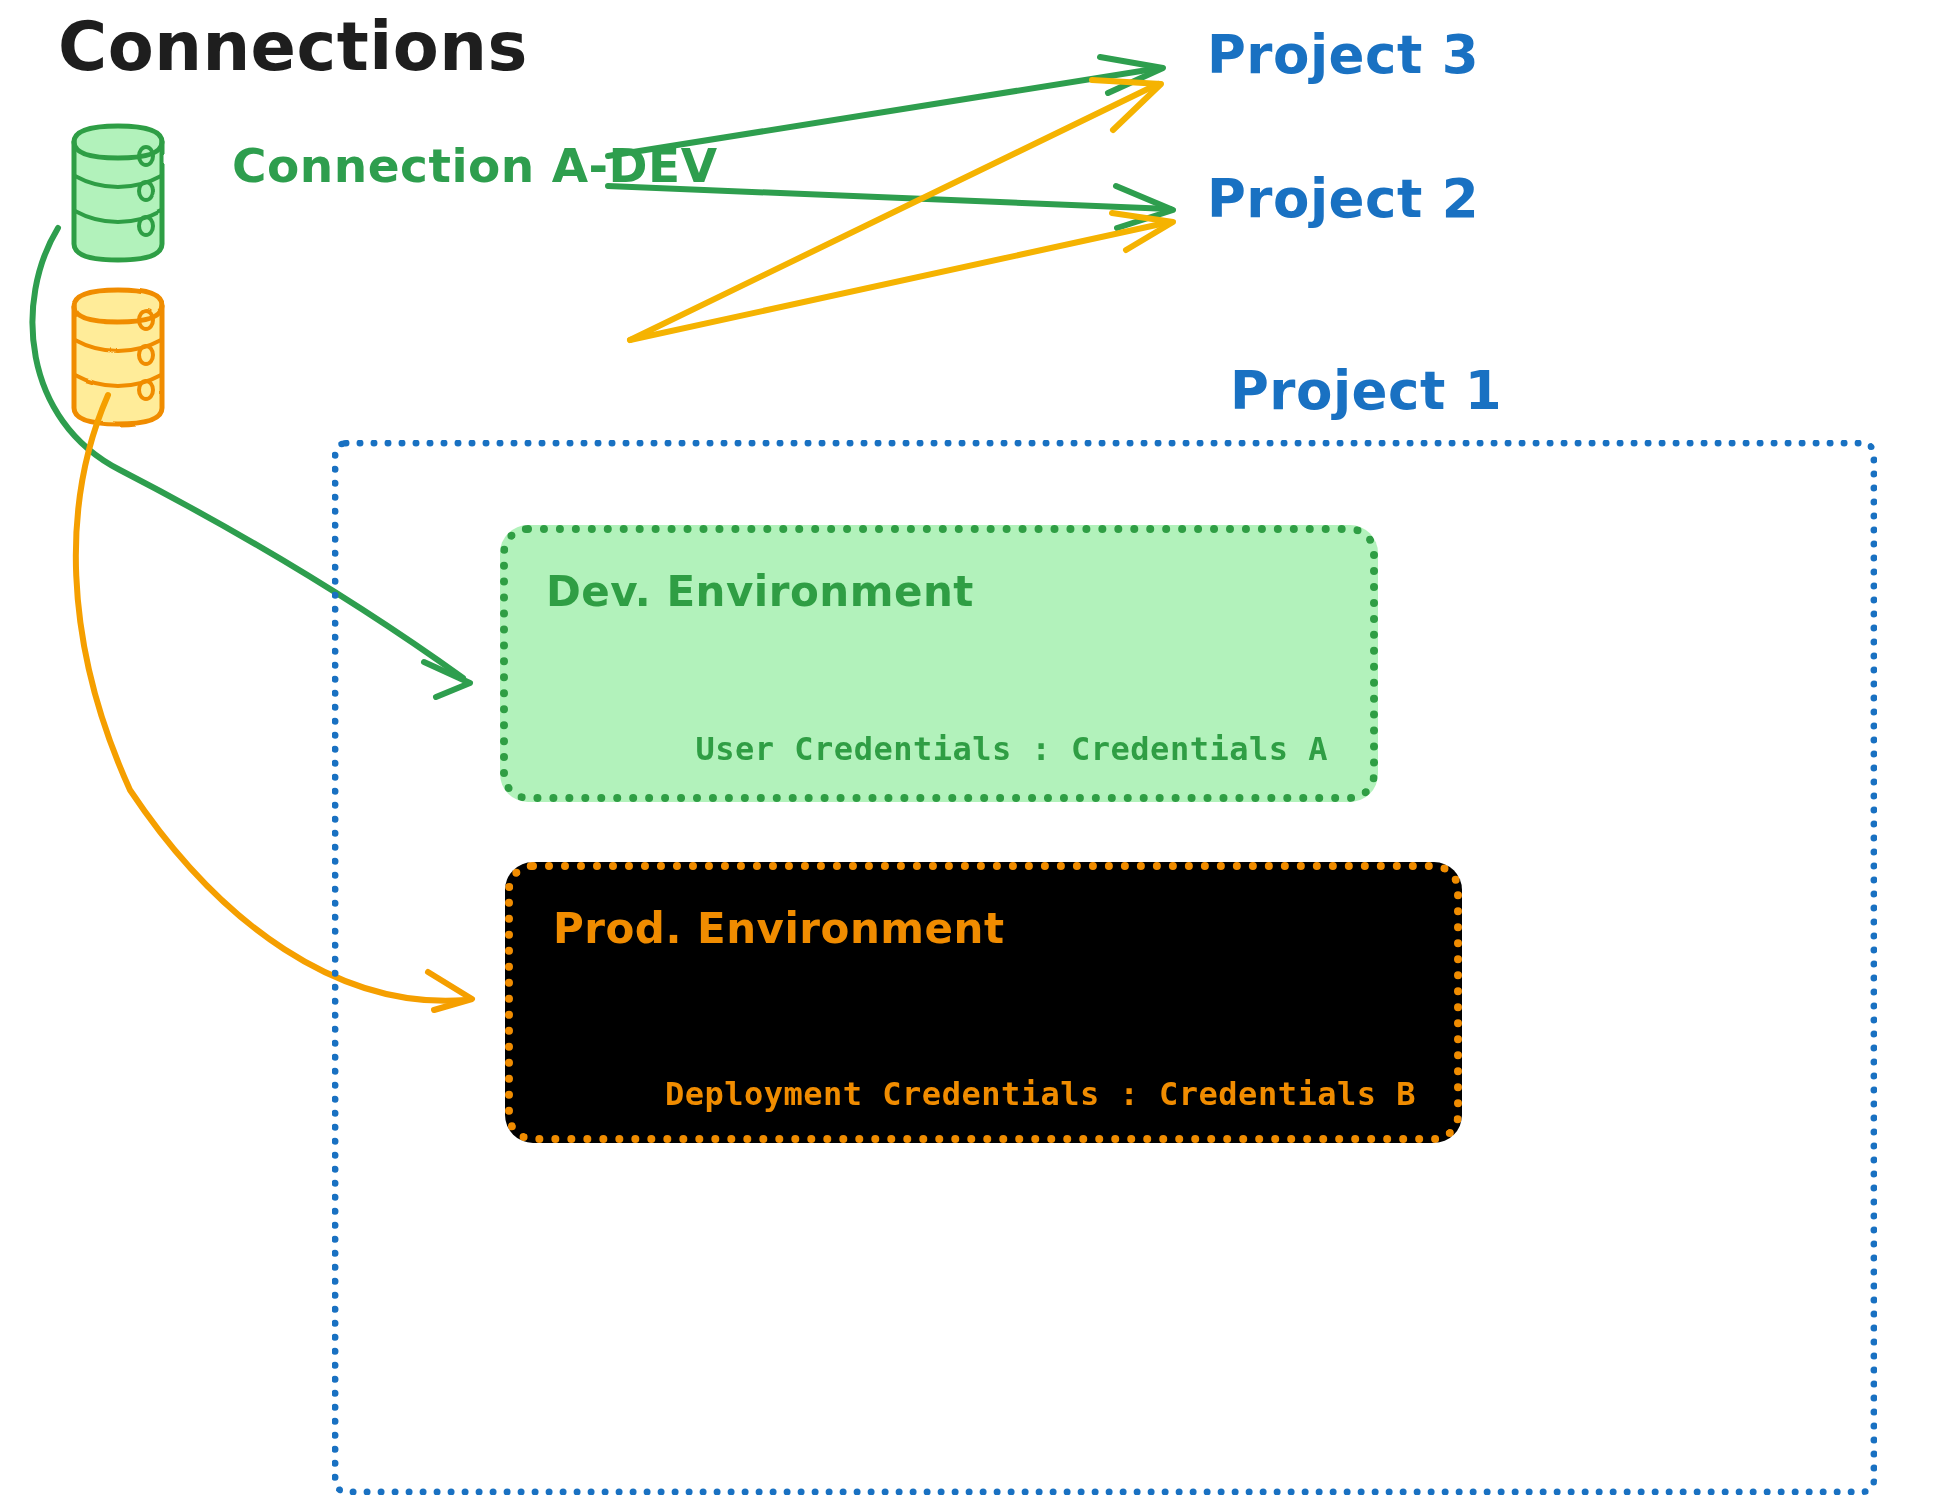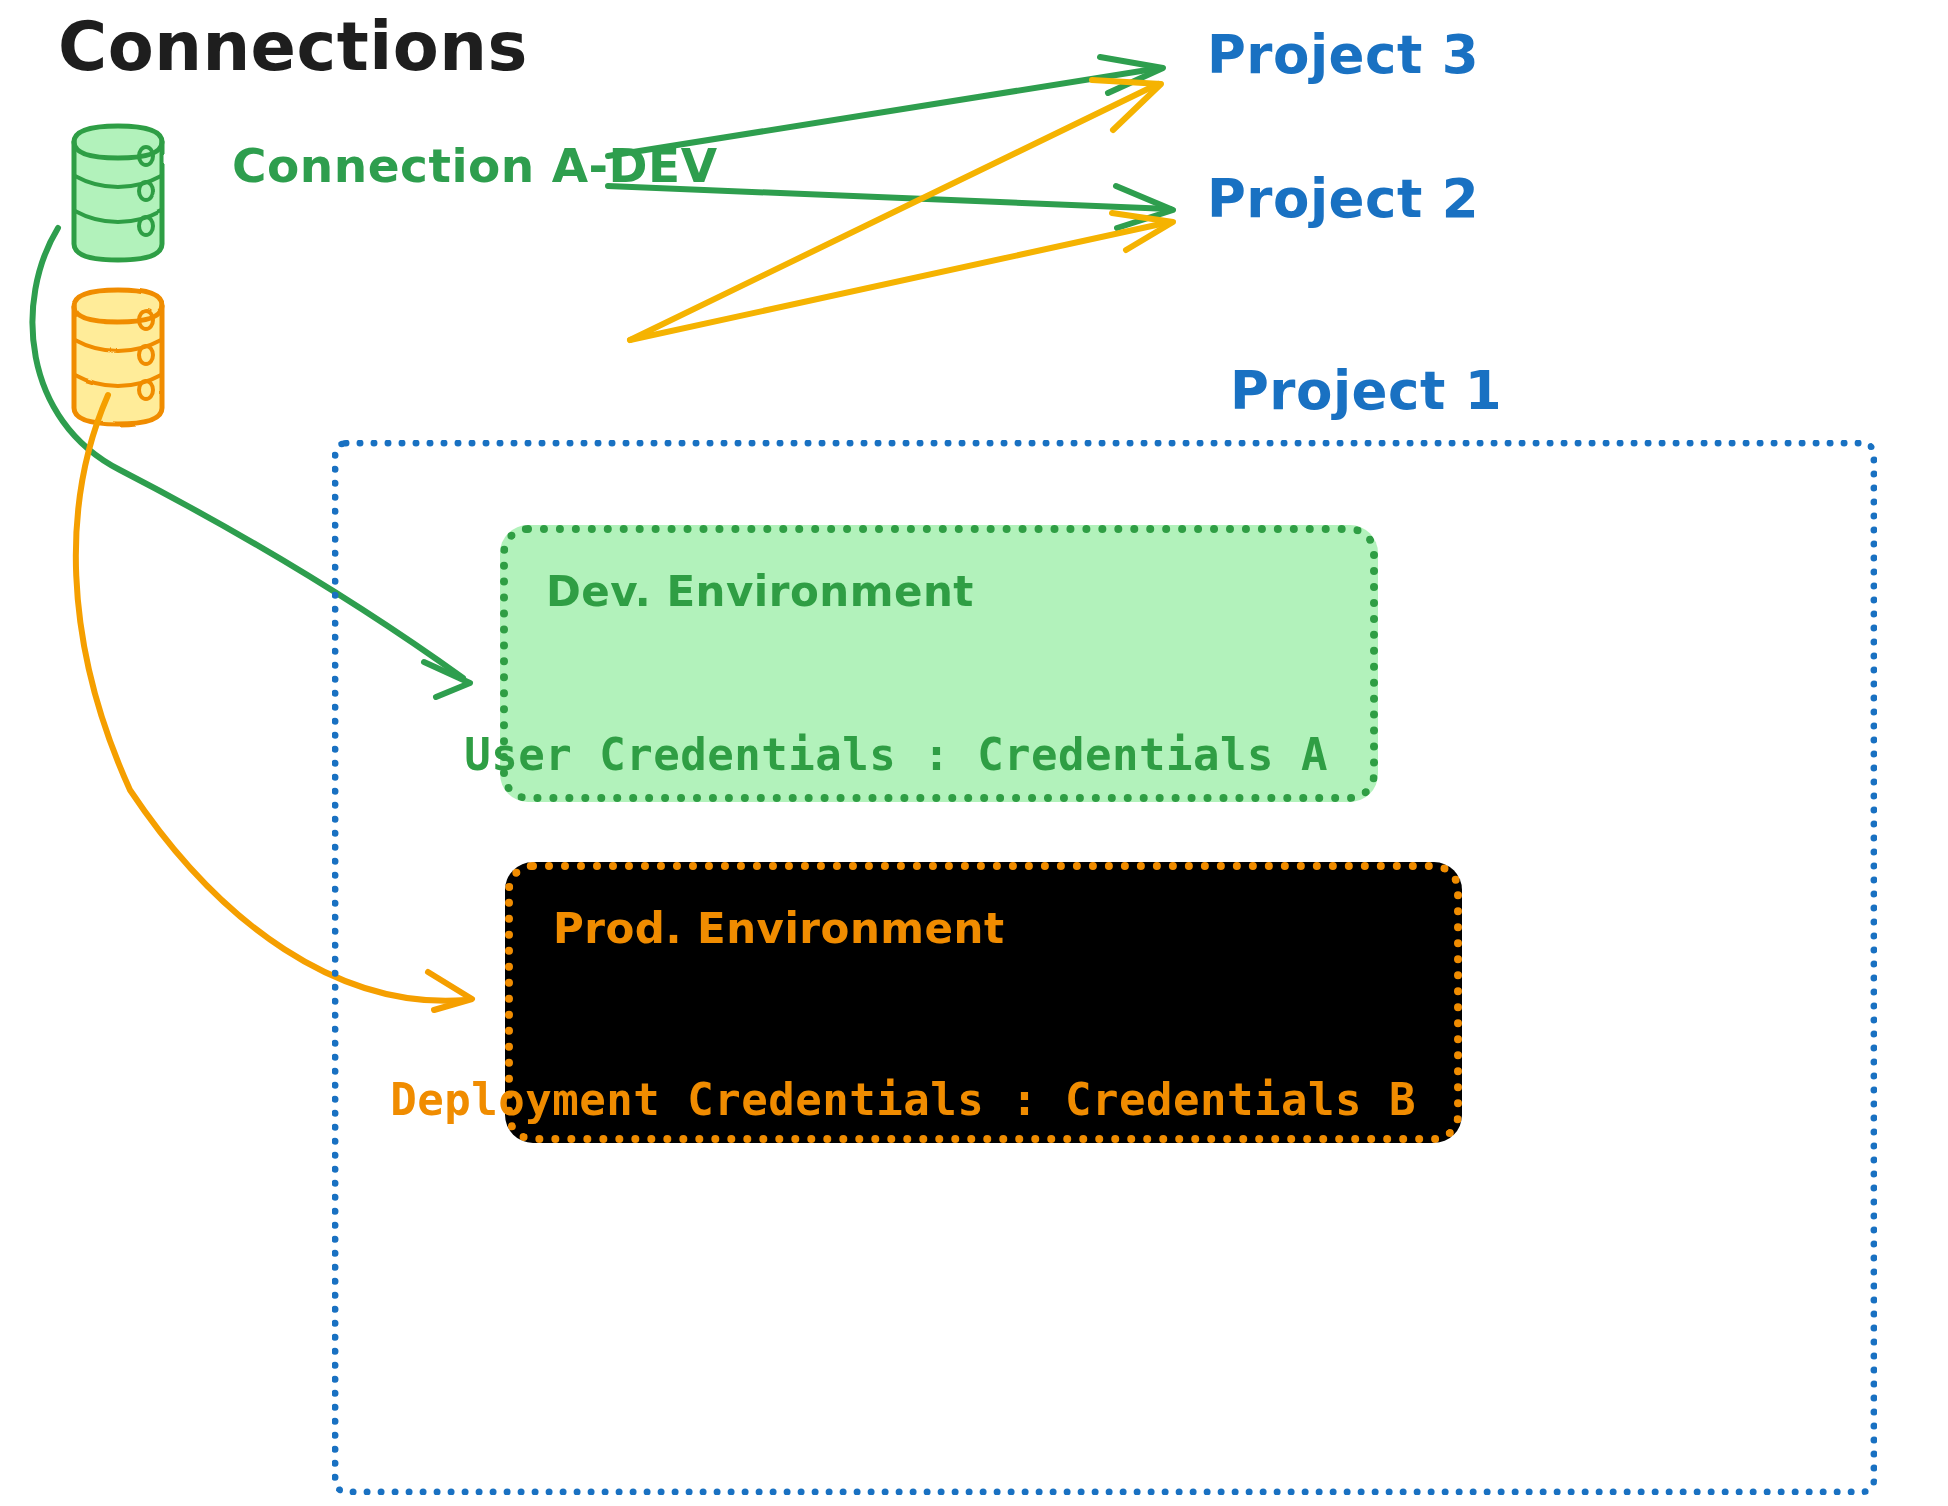--- a/index.html
+++ b/index.html
@@ -122,21 +122,21 @@
     color: #2f9e44;
   }
   #prod-environment-title {
     left: 40px;
     top: 38px;
     color: #f08c00;
   }
 
   .cred-line {
     position: absolute;
-    font-size: 44px;
+    font-size: 32px;
     white-space: nowrap;
     line-height: 1;
     letter-spacing: 0.5px;
   }
   #dev-credentials {
     right: 42px;
     top: 200px;
     color: #2f9e44;
   }
   #prod-credentials {

